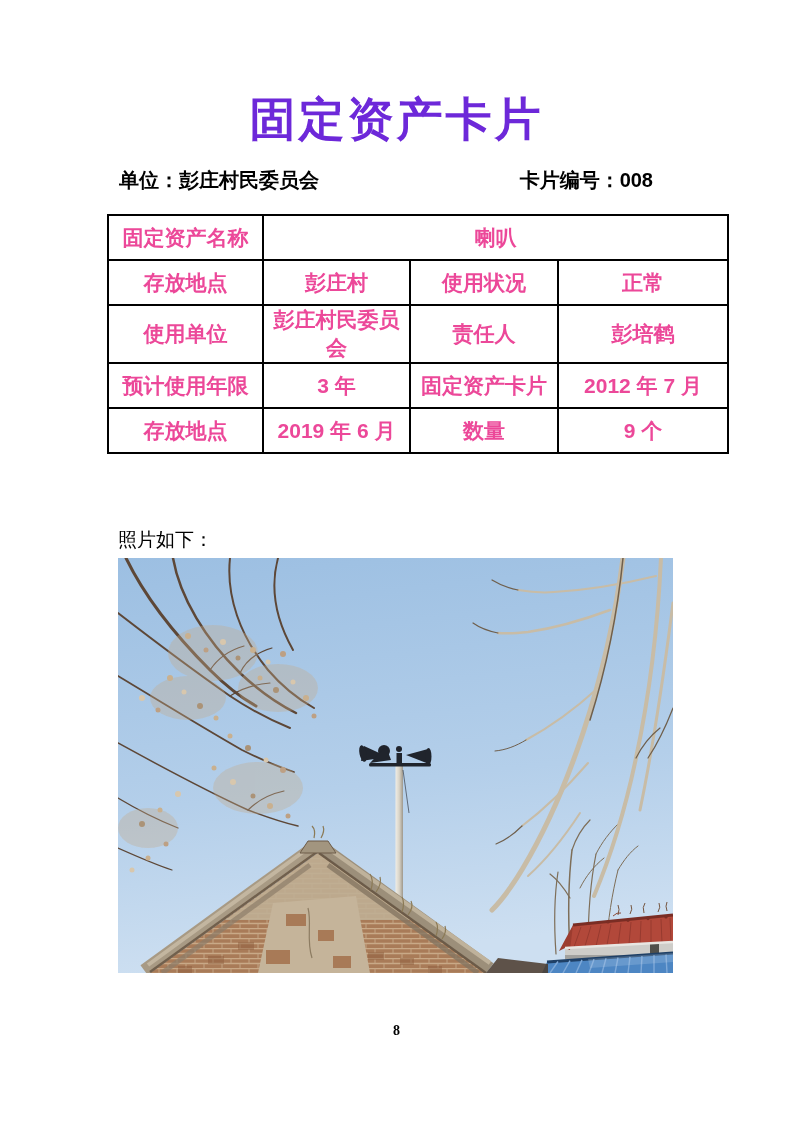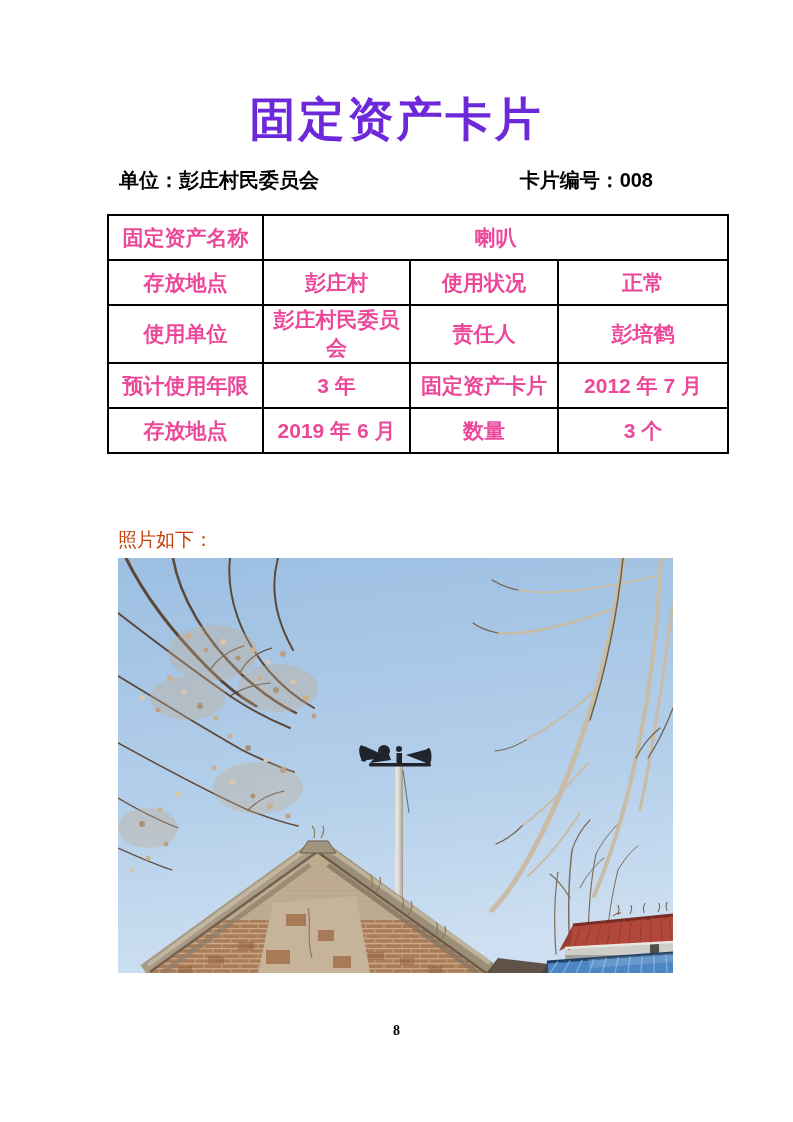--- a/index.html
+++ b/index.html
@@ -10,21 +10,21 @@
          line-height:1.3;letter-spacing:3px;color:#6d28d9;}
   .info-line{position:absolute;top:168px;left:119px;width:534px;display:flex;
              justify-content:space-between;font-weight:bold;font-size:20px;line-height:1.2;}
   table.asset-table{position:absolute;left:107px;top:214px;width:620px;
                     border-collapse:collapse;table-layout:fixed;}
   table.asset-table td{border:2px solid #000;height:43px;padding:0 2px;
                        text-align:center;vertical-align:middle;
                        font-family:"Liberation Sans",sans-serif;
                        font-weight:bold;font-size:21px;color:#ec4899;overflow:hidden;}
   .caption{position:absolute;left:118px;top:527px;font-family:"Liberation Serif",serif;
-           font-size:19px;color:#c2410c;}
+           font-size:19px;color:#000000;}
   .photo{position:absolute;left:118px;top:558px;width:555px;height:415px;overflow:hidden;}
   .photo svg{display:block;}
   .page-number{position:absolute;top:1023px;left:0;right:0;text-align:center;
                font-family:"Liberation Serif",serif;font-weight:bold;font-size:14px;color:#000;}
 </style>
 </head>
 <body>
 
 <div class="page">
 
@@ -62,21 +62,21 @@
       <tr>
         <td>预计使用年限</td>
         <td>3 年</td>
         <td>固定资产卡片</td>
         <td>2012 年 7 月</td>
       </tr>
       <tr>
         <td>存放地点</td>
         <td>2019 年 6 月</td>
         <td>数量</td>
-        <td>3 个</td>
+        <td>9 个</td>
       </tr>
     </tbody>
   </table>
 
   <div class="caption">照片如下：</div>
 
   <div class="photo">
     <svg width="555" height="415" viewBox="0 0 555 415" role="img" aria-label="蓝天下砖砌山墙后的高杆喇叭照片">
       <defs>
         <linearGradient id="sky" x1="0" y1="0" x2="0.15" y2="1">

